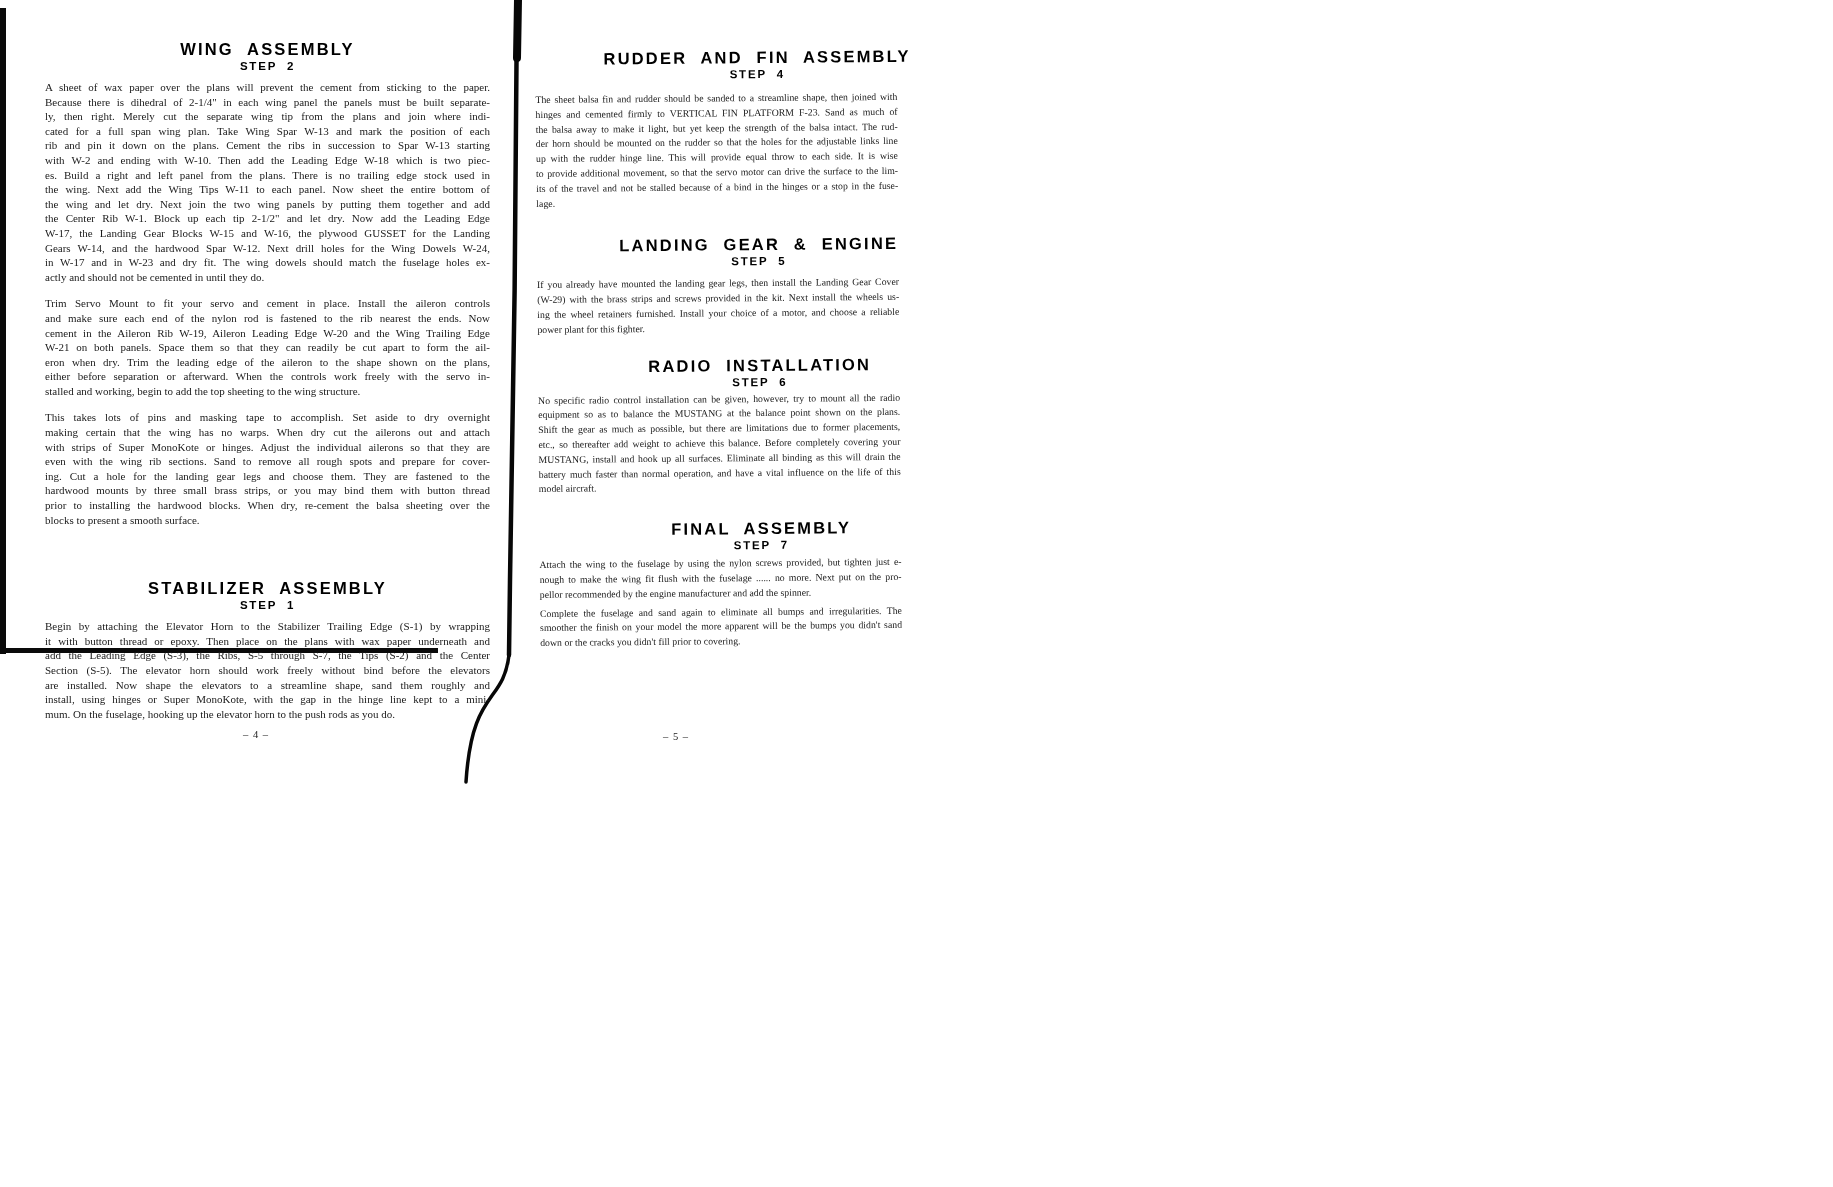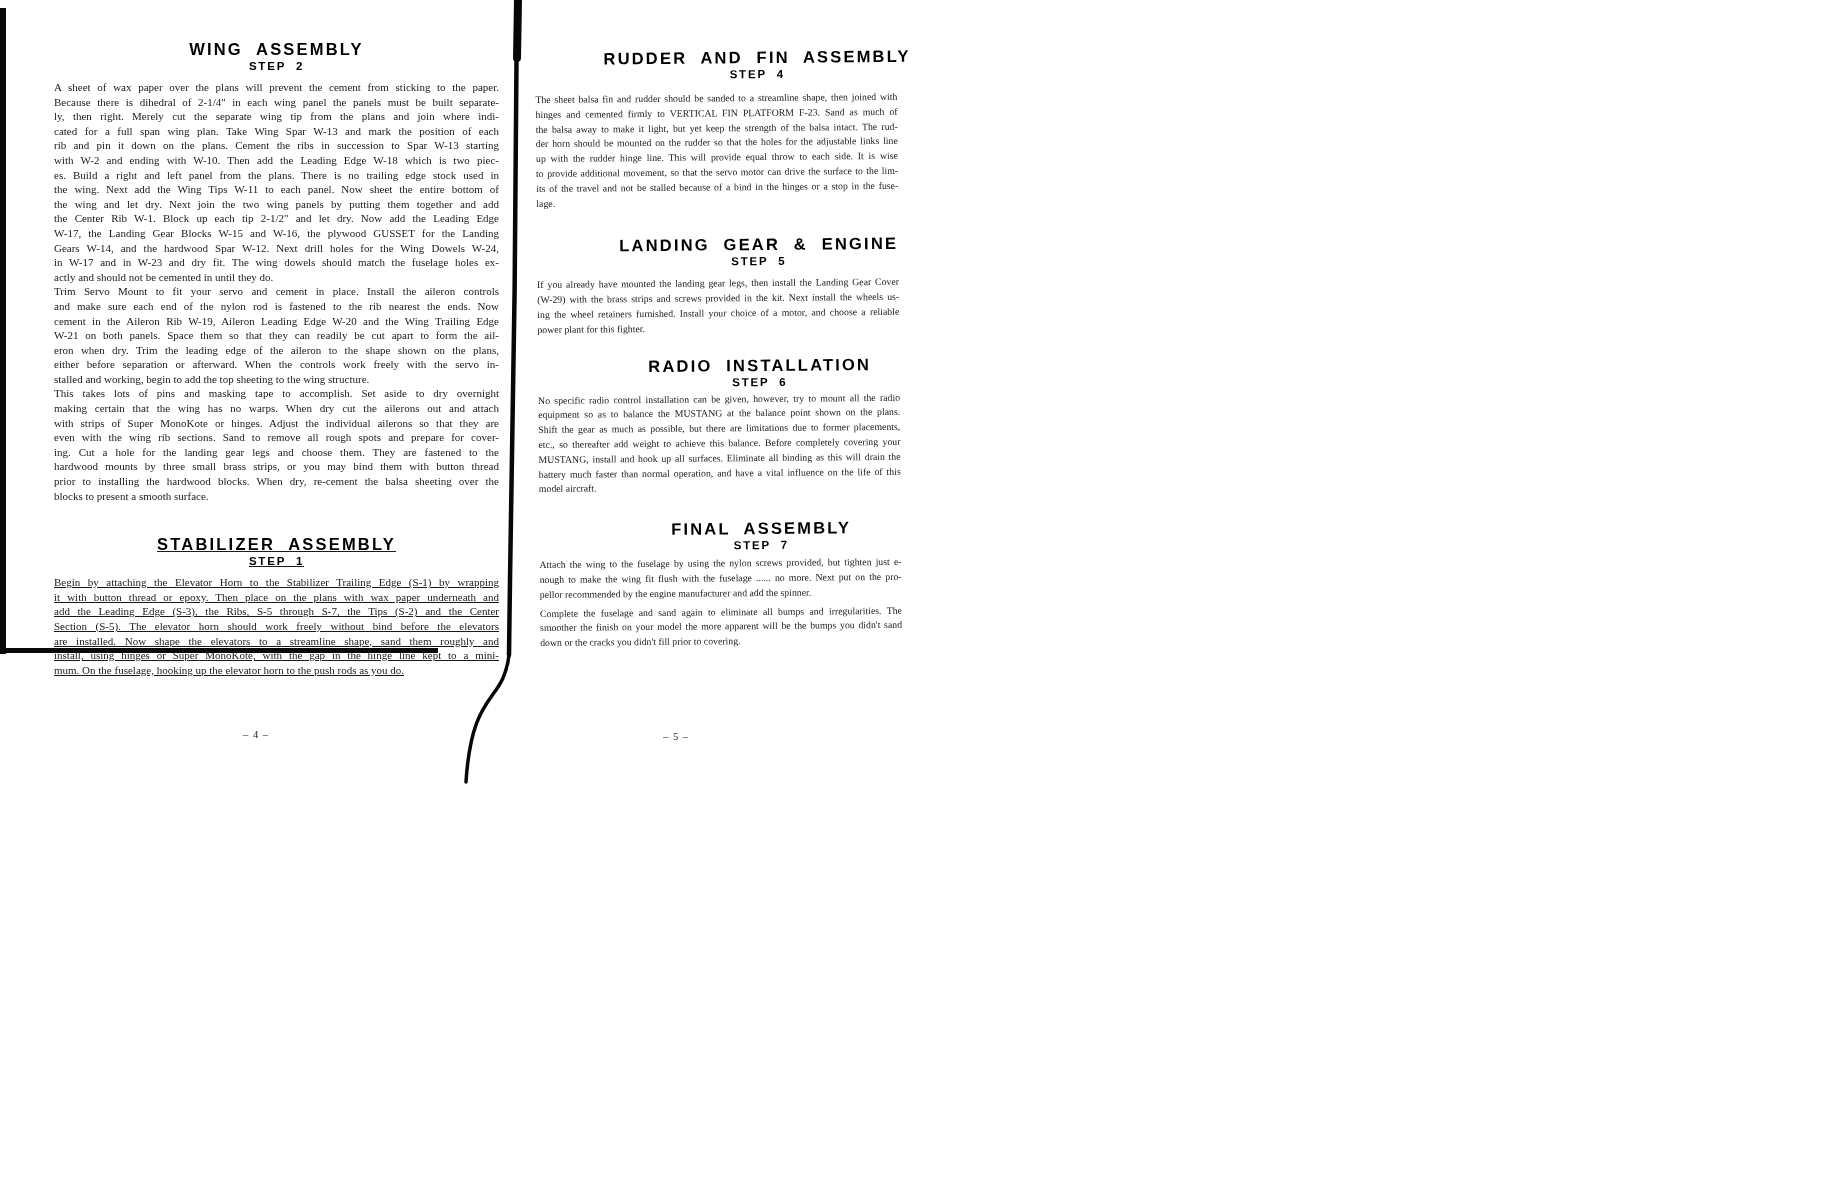--- a/index.html
+++ b/index.html
@@ -1,40 +1,40 @@
 <!DOCTYPE html>
 <html><head>
 <meta charset="utf-8">
 <style>
   html,body{margin:0;padding:0;}
   body{
     width:1833px;height:1187px;position:relative;background:#ffffff;
     font-family:"Liberation Serif", serif;color:#1a1a1a;overflow:hidden;
   }
   .page{position:absolute;}
-  .page-left{left:54px;top:40px;width:445px;font-size:11px;line-height:14.6px;}
+  .page-left{left:45px;top:40px;width:445px;font-size:11px;line-height:14.6px;}
   .page-right{left:535px;top:50px;width:362px;font-size:9.8px;line-height:14.8px;
     transform:rotate(-0.5deg);transform-origin:0 0;}
   .sec-title{
     font-family:"Liberation Sans", sans-serif;font-weight:bold;color:#000;
     font-size:16.5px;letter-spacing:2.2px;word-spacing:7px;text-align:center;
     margin:0;line-height:18px;white-space:nowrap;
   }
   .sec-step{
     font-family:"Liberation Sans", sans-serif;font-weight:bold;color:#000;
     font-size:11.5px;letter-spacing:1.8px;word-spacing:5px;text-align:center;
     margin:2px 0 0 0;line-height:13px;
   }
   .para{margin:7px 0 0 0;}
   .para .line{text-align:justify;text-align-last:justify;}
   .para .line:last-child{text-align-last:left;}
-  .para + .para{margin-top:0;}
+  .para + .para{margin-top:12px;}
   
   .page-right .sec-title,.page-right .sec-step{transform:translateX(41px);}
-  .page-left .section + .section{margin-top:32px;text-decoration:underline;}
+  .page-left .section + .section{margin-top:52px;}
   .page-right .section-landing{margin-top:26px;}
   .page-right .section-radio{margin-top:20px;}
   .page-right .section-radio .para{margin-top:3px;}
   .page-right .section-final{margin-top:24px;}
   .page-right .section-final .para{margin-top:4px;}
   .page-right .section-rudder .para{margin-top:10px;}
   .page-right .section-landing .para{margin-top:8px;}
   .page-number{
     position:absolute;font-size:10.5px;letter-spacing:1px;color:#222;
     font-family:"Liberation Serif", serif;

